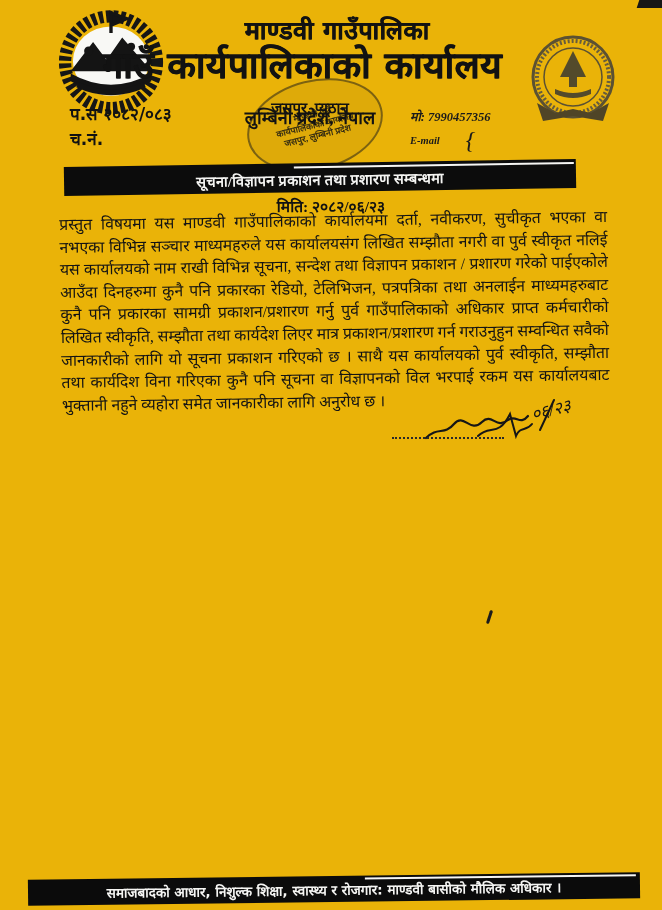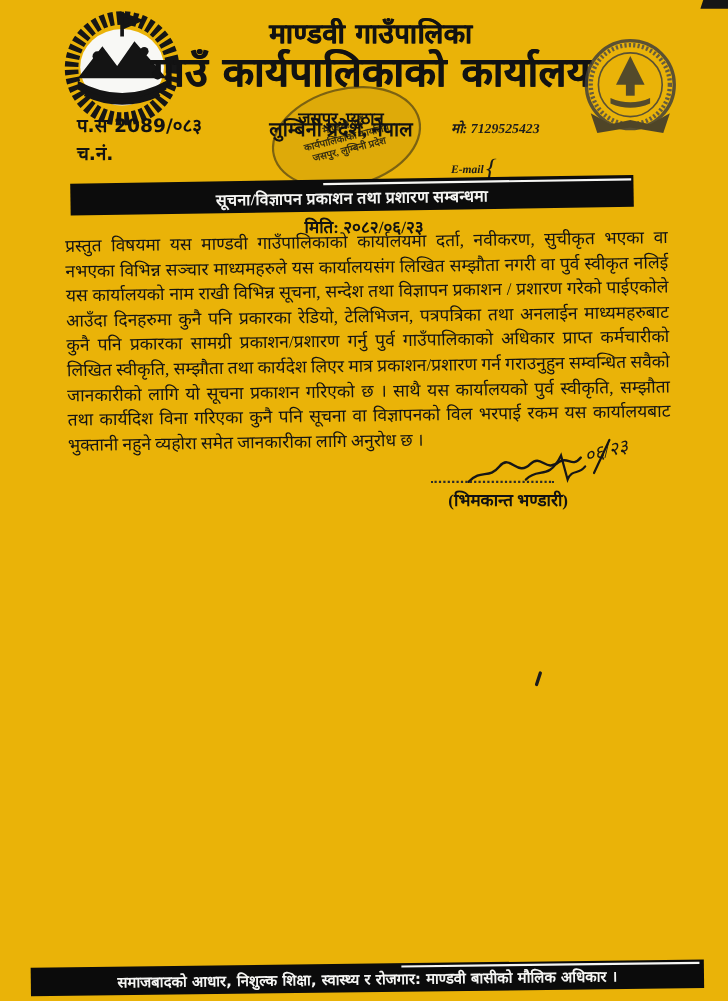--- a/index.html
+++ b/index.html
@@ -11,41 +11,41 @@
   .abs{position:absolute;}
 
   
   .corner-mark{top:0;right:0;width:28px;height:8px;background:#161616;transform:skewX(-18deg) translateX(4px);}
 
   
   .muni-title{top:12px;left:157px;width:360px;font-family:"DejaVu Sans","Liberation Sans",sans-serif;
     font-size:25px;font-weight:700;text-align:center;letter-spacing:.5px;
     text-shadow:.6px 0 #121212;}
   .office-title{top:38px;left:102px;width:470px;font-family:"DejaVu Sans","Liberation Sans",sans-serif;
-    font-size:37px;font-weight:700;text-align:center;letter-spacing:.5px;
+    font-size:37px;font-weight:700;text-align:left;letter-spacing:.5px;
     text-shadow:.8px 0 #121212;}
   .addr1{top:97px;left:205px;width:210px;text-align:center;font-size:15px;font-weight:700;}
   .addr2{top:105px;left:205px;width:210px;text-align:center;font-size:18px;font-weight:700;}
 
   .ink-stamp{
     top:80px;left:246px;width:134px;height:86px;
     border:2px solid rgba(25,25,25,.5);border-radius:50%;
     transform:rotate(-14deg);
     display:flex;flex-direction:column;justify-content:center;align-items:center;
     color:rgba(20,20,20,.82);font-size:9px;font-weight:700;line-height:11px;text-align:center;
     background:rgba(40,40,40,.06);
   }
 
   .ref-line1{top:102px;left:70px;font-size:17px;font-weight:700;font-family:"DejaVu Sans",sans-serif;}
   .ref-line2{top:127px;left:70px;font-size:17px;font-weight:700;font-family:"DejaVu Sans",sans-serif;}
 
   .contact{top:108px;left:410px;width:240px;font-style:italic;color:#1b1b1b;}
   .contact .phone{font-size:12.5px;font-weight:700;}
   .contact .web{font-size:11px;font-weight:600;margin-top:2px;}
-  .contact .email-row{display:flex;align-items:center;margin-top:18px;}
+  .contact .email-row{display:flex;align-items:center;margin-top:4px;gap:24px;}
   .contact .email-label{font-size:10.5px;font-weight:600;}
   .contact .brace{font-size:24px;font-weight:400;margin:0 2px;line-height:22px;}
   .contact .email-stack{font-size:10.5px;font-weight:600;line-height:12px;}
 
   
   .banner{
     top:163px;left:64px;width:512px;height:29px;background:#0c0c0c;
     transform:rotate(-0.9deg);
     display:flex;align-items:center;justify-content:center;
   }
@@ -111,25 +111,25 @@
 
   <div class="abs addr1">जसपुर, प्यूठान</div>
   <div class="abs addr2">लुम्बिनी प्रदेश, नेपाल</div>
 
   <div class="abs ink-stamp">
     <div>माण्डवी गाउँ</div>
     <div>कार्यपालिकाको कार्यालय</div>
     <div>जसपुर, लुम्बिनी प्रदेश</div>
   </div>
 
-  <div class="abs ref-line1">प.स 2089/०८३</div>
+  <div class="abs ref-line1">प.स २०८२/०८३</div>
   <div class="abs ref-line2">च.नं.</div>
 
   <div class="abs contact">
-    <div class="phone">मो: 7129525423</div>
+    <div class="phone">मो: 7990457356</div>
     <div class="email-row">
       <span class="email-label">E-mail</span>
       <span class="brace">{</span>
     </div>
   </div>
 
   <div class="abs banner">
     <span class="banner-text">सूचना/विज्ञापन प्रकाशन तथा प्रशारण सम्बन्धमा</span>
   </div>
 
@@ -138,21 +138,20 @@
   <div class="abs body-text">प्रस्तुत विषयमा यस माण्डवी गाउँपालिकाको कार्यालयमा दर्ता, नवीकरण, सुचीकृत भएका वा नभएका विभिन्न सञ्चार माध्यमहरुले यस कार्यालयसंग लिखित सम्झौता नगरी वा पुर्व स्वीकृत नलिई यस कार्यालयको नाम राखी विभिन्न सूचना, सन्देश तथा विज्ञापन प्रकाशन / प्रशारण गरेको पाईएकोले आउँदा दिनहरुमा कुनै पनि प्रकारका रेडियो, टेलिभिजन, पत्रपत्रिका तथा अनलाईन माध्यमहरुबाट कुनै पनि प्रकारका सामग्री प्रकाशन/प्रशारण गर्नु पुर्व गाउँपालिकाको अधिकार प्राप्त कर्मचारीको लिखित स्वीकृति, सम्झौता तथा कार्यदेश लिएर मात्र प्रकाशन/प्रशारण गर्न गराउनुहुन सम्वन्धित सवैको जानकारीको लागि यो सूचना प्रकाशन गरिएको छ । साथै यस कार्यालयको पुर्व स्वीकृति, सम्झौता तथा कार्यदिश विना गरिएका कुनै पनि सूचना वा विज्ञापनको विल भरपाई रकम यस कार्यालयबाट भुक्तानी नहुने व्यहोरा समेत जानकारीका लागि अनुरोध छ ।</div>
 
   <svg class="abs sig-svg" width="180" height="52" viewBox="0 0 180 52">
     <path d="M6,42 C18,30 24,40 34,28 C44,16 50,38 62,26 C72,16 76,34 88,24 C96,18 100,30 108,20" stroke="#161616" stroke-width="2.2" fill="none" stroke-linecap="round"></path>
     <path d="M58,40 C70,28 78,42 90,18 L96,40 C100,30 106,36 112,28" stroke="#161616" stroke-width="2" fill="none" stroke-linecap="round"></path>
     <path d="M120,34 L134,4" stroke="#161616" stroke-width="2" fill="none" stroke-linecap="round"></path>
     <text x="112" y="20" font-size="17" transform="rotate(-14 130 18)" fill="#161616" font-style="italic">०६/२३</text>
   </svg>
 
   <div class="abs sig-dots"></div>
-  <div class="abs sig-name">(भिमकान्त भण्डारी)</div>
 
   <div class="abs stray-mark"></div>
 
   <div class="abs footer-bar">
     <span class="footer-text">समाजबादको आधार, निशुल्क शिक्षा, स्वास्थ्य र रोजगार: माण्डवी बासीको मौलिक अधिकार ।</span>
   </div>
 
 </div>
 
 </body></html>

